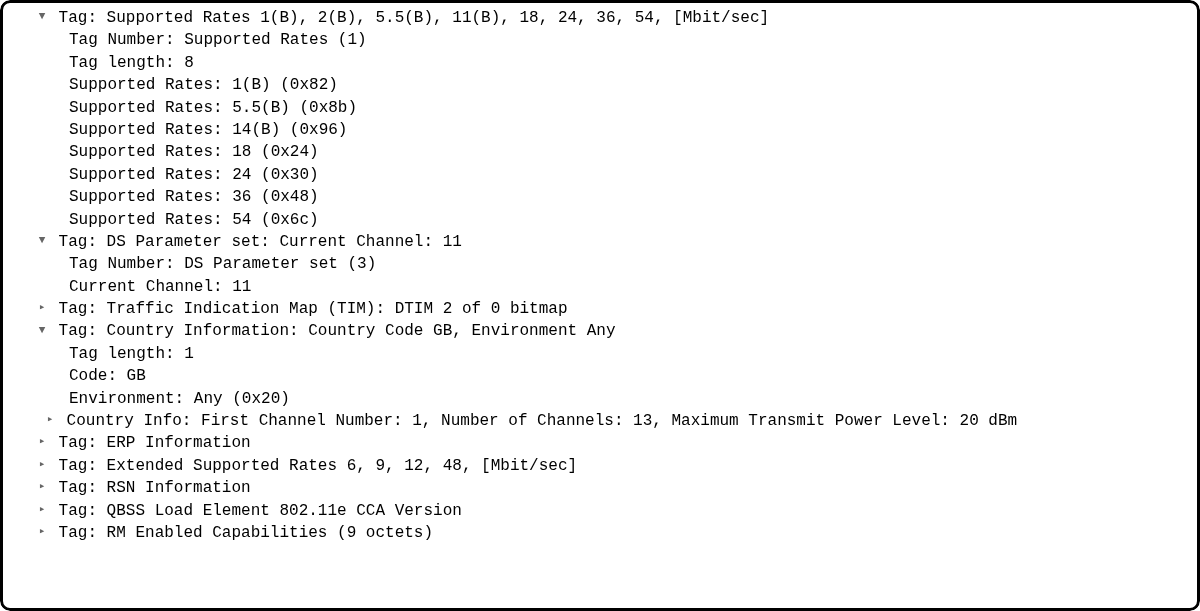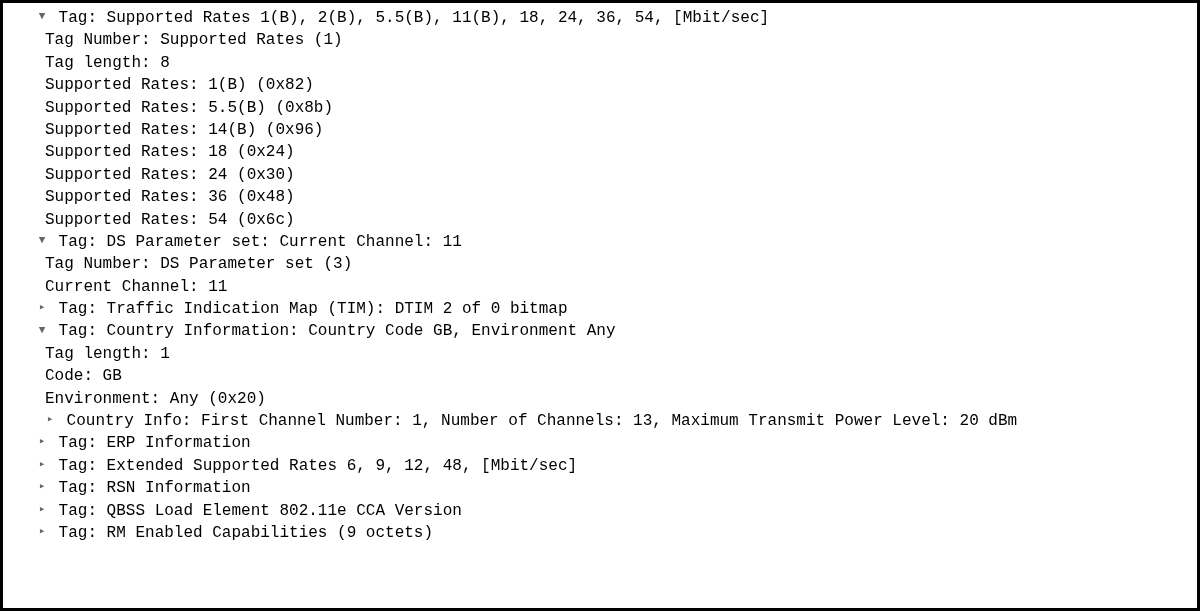--- a/index.html
+++ b/index.html
@@ -1,18 +1,19 @@
 <!DOCTYPE html>
 <html><head>
   <meta charset="utf-8">
   <style>
     * {
       margin: 0;
       padding: 0;
       box-sizing: border-box;
+      border-radius: 10px;
     }
     body {
       font-family: "Courier New", Courier, monospace;
       font-size: 16px;
       line-height: 1.4;
       background: #fff;
       padding: 0;
     }
     .panel {
       border: 3px solid #000;
@@ -37,21 +38,21 @@
       position: relative;
       top: -1px;
     }
     .indent-1 {
       padding-left: 26px;
     }
     .row-text {
       display: inline;
     }
     .child-indent {
-      margin-left: 36px;
+      margin-left: 60px;
     }
     .sub-toggle-row {
       padding-left: 34px;
     }
   </style>
 </head>
 <body>
 
 <div class="panel">
 

